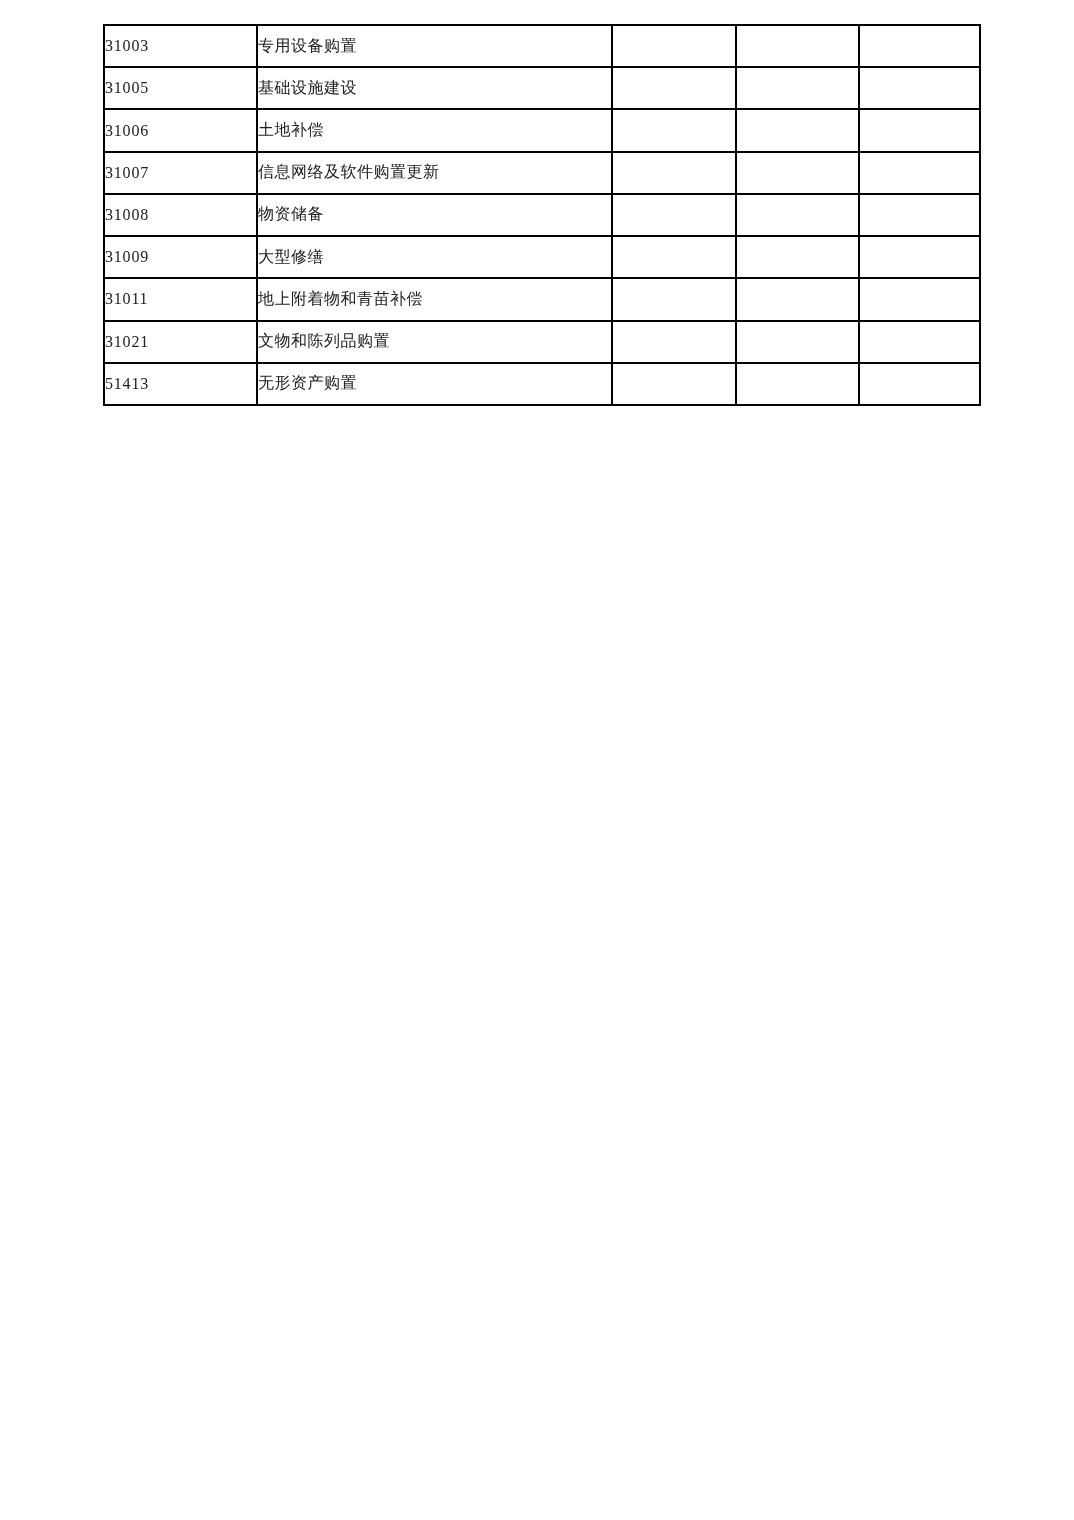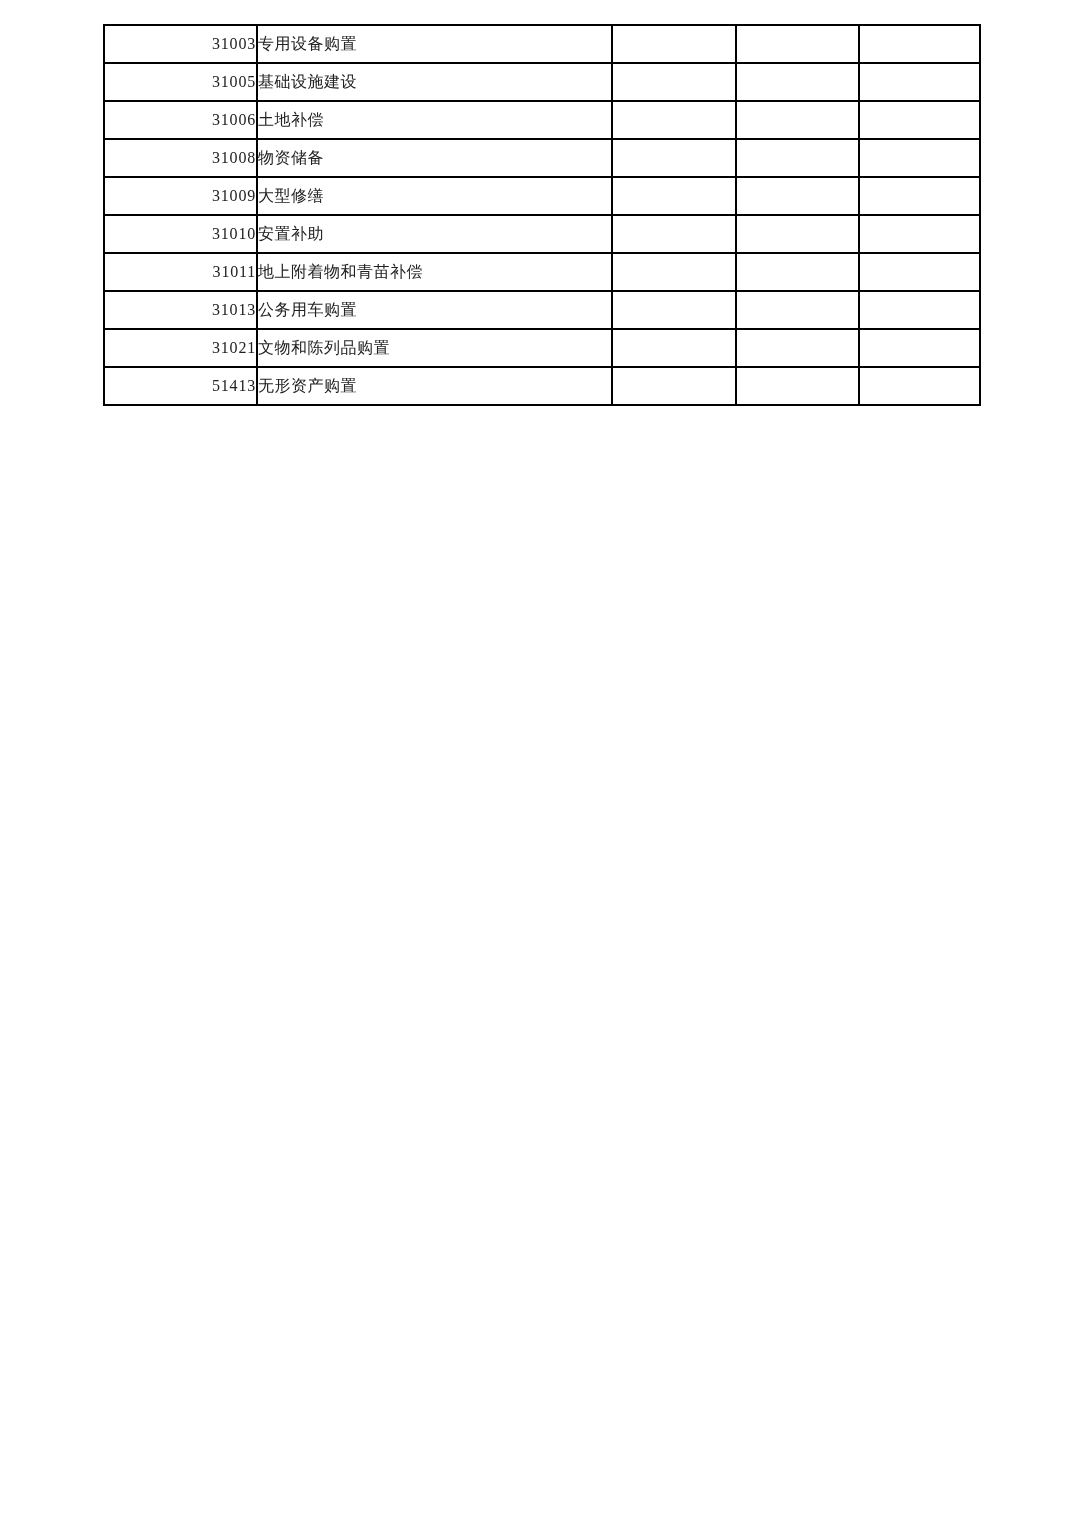--- a/index.html
+++ b/index.html
@@ -29,21 +29,20 @@
   table.codes-table td {
     border: 2px solid #000000;
     padding: 0;
     vertical-align: middle;
     overflow: hidden;
     white-space: nowrap;
   }
   td.code-cell {
     padding-left: 18px;
     letter-spacing: 0.8px;
-    text-align: right;
   }
   td.name-cell {
     padding-left: 20px;
     letter-spacing: 0.5px;
   }
 </style>
 </head>
 <body>
 
 <div class="page">
@@ -71,50 +70,43 @@
           <td class="empty-cell"></td>
         </tr>
         <tr>
           <td class="code-cell">31006</td>
           <td class="name-cell">土地补偿</td>
           <td class="empty-cell"></td>
           <td class="empty-cell"></td>
           <td class="empty-cell"></td>
         </tr>
         <tr>
+          <td class="code-cell">31007</td>
+          <td class="name-cell">信息网络及软件购置更新</td>
+          <td class="empty-cell"></td>
+          <td class="empty-cell"></td>
+          <td class="empty-cell"></td>
+        </tr>
+        <tr>
           <td class="code-cell">31008</td>
           <td class="name-cell">物资储备</td>
           <td class="empty-cell"></td>
           <td class="empty-cell"></td>
           <td class="empty-cell"></td>
         </tr>
         <tr>
           <td class="code-cell">31009</td>
           <td class="name-cell">大型修缮</td>
           <td class="empty-cell"></td>
           <td class="empty-cell"></td>
           <td class="empty-cell"></td>
         </tr>
         <tr>
-          <td class="code-cell">31010</td>
-          <td class="name-cell">安置补助</td>
-          <td class="empty-cell"></td>
-          <td class="empty-cell"></td>
-          <td class="empty-cell"></td>
-        </tr>
-        <tr>
           <td class="code-cell">31011</td>
           <td class="name-cell">地上附着物和青苗补偿</td>
-          <td class="empty-cell"></td>
-          <td class="empty-cell"></td>
-          <td class="empty-cell"></td>
-        </tr>
-        <tr>
-          <td class="code-cell">31013</td>
-          <td class="name-cell">公务用车购置</td>
           <td class="empty-cell"></td>
           <td class="empty-cell"></td>
           <td class="empty-cell"></td>
         </tr>
         <tr>
           <td class="code-cell">31021</td>
           <td class="name-cell">文物和陈列品购置</td>
           <td class="empty-cell"></td>
           <td class="empty-cell"></td>
           <td class="empty-cell"></td>

